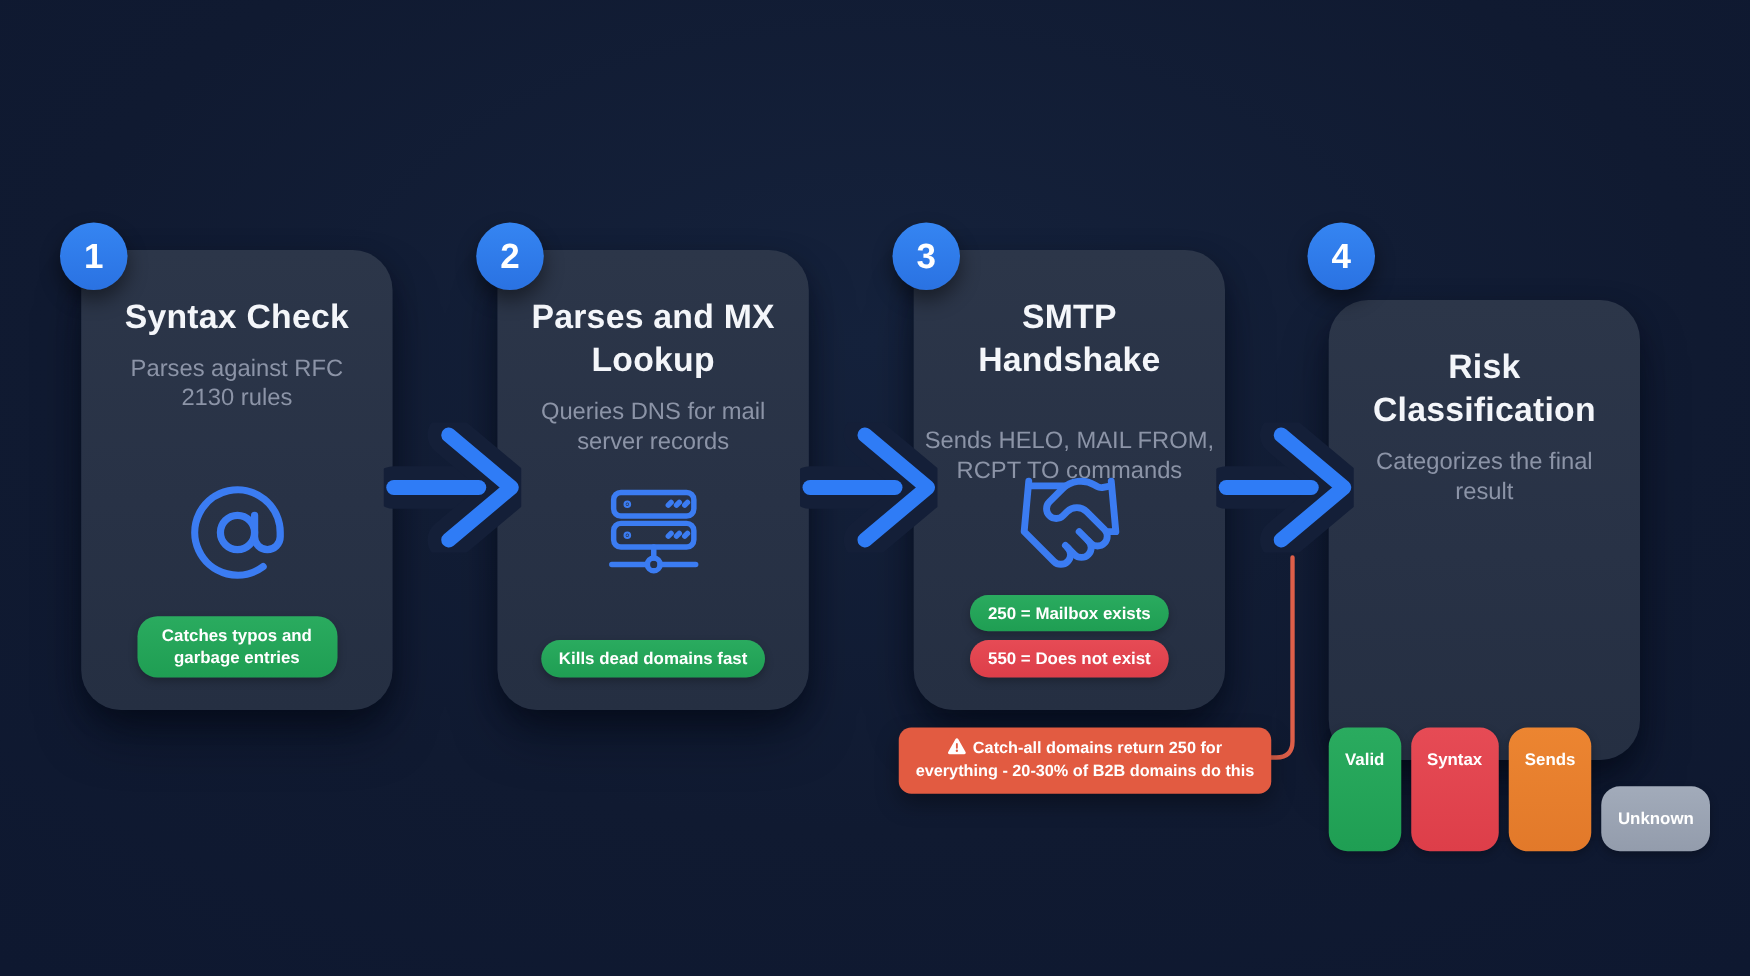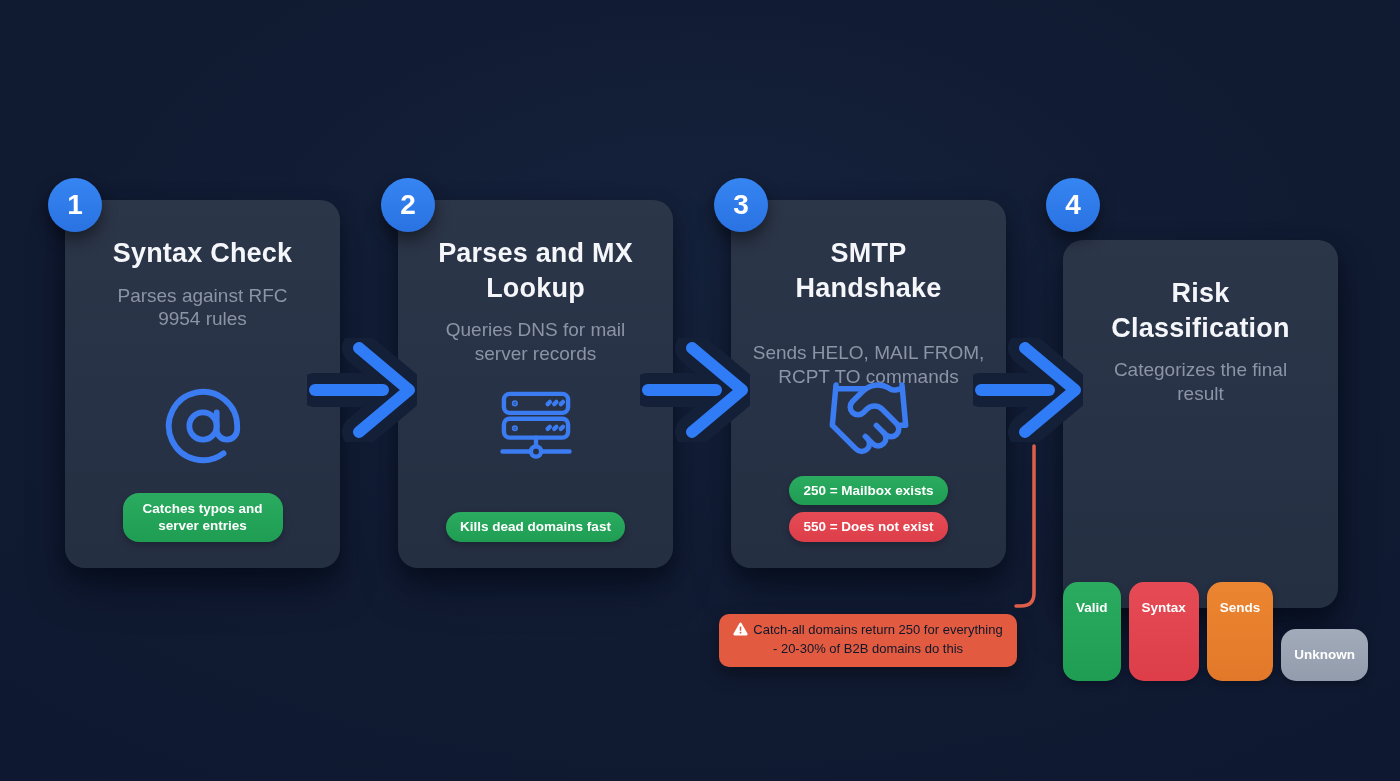--- a/index.html
+++ b/index.html
@@ -3,21 +3,21 @@
 <meta charset="utf-8">
 <style>
   html,body{margin:0;padding:0;background:#0b1426;}
   *{box-sizing:border-box;}
   .canvas{
     position:relative;width:1400px;height:781px;overflow:hidden;
     background:radial-gradient(1100px 650px at 50% 35%, #15223c 0%, #101a31 60%, #0e1830 100%);
     font-family:"Liberation Sans","DejaVu Sans",sans-serif;
   }
   .card{
-    position:absolute;top:200px;width:275px;height:368px;border-radius:20px;
+    position:absolute;top:200px;width:249px;height:368px;border-radius:32px;
     background:linear-gradient(180deg,#2c3649 0%,#283246 55%,#252f42 100%);
     box-shadow:0 24px 42px -8px rgba(3,8,20,.6), 0 8px 18px rgba(3,8,20,.4);
   }
   .card-1{left:65px;}  .card-2{left:398px;}  .card-3{left:731px;}  .card-4{left:1063px;margin-top:40px;}
   .card-title{
     margin:36px auto 0;max-width:205px;text-align:center;color:#f4f6fa;
     font-size:27px;font-weight:bold;line-height:1.28;letter-spacing:.2px;
   }
   .card-desc{
     margin:13px auto 0;text-align:center;color:#8c94a7;
@@ -47,50 +47,49 @@
     box-shadow:0 8px 16px rgba(0,0,0,.45);
     z-index:5;
   }
   .sb-1{left:48px;} .sb-2{left:381px;} .sb-3{left:714px;} .sb-4{left:1046px;}
   .arrow{position:absolute;top:338px;width:110px;height:104px;z-index:4;}
   .ar-1{left:307px;} .ar-2{left:640px;} .ar-3{left:973px;}
   .connector{position:absolute;left:0;top:0;z-index:3;pointer-events:none;}
   .callout{
     position:absolute;left:719px;top:582px;width:298px;z-index:6;
     background:#e25b41;border-radius:10px;padding:8px 12px 9px;
-    color:#0f172a;font-size:13px;font-weight:normal;line-height:1.3;text-align:center;
+    color:#ffffff;font-size:13px;font-weight:bold;line-height:1.3;text-align:center;
     box-shadow:0 8px 18px rgba(0,0,0,.35);
-    margin-top:32px;
   }
   .callout .warn{display:inline-block;vertical-align:-2px;margin-right:5px;}
   .results-row{
     position:absolute;left:1063px;top:582px;display:flex;gap:8px;z-index:6;
   }
   .results-row .pill{padding:17px 13px;}
 </style>
 </head>
 <body>
 
 <div class="canvas">
 
   <svg class="connector" width="1400" height="781" viewBox="0 0 1400 781">
     <path d="M1034 446 V 593 Q1034 606 1021 606 L1016 606" fill="none" stroke="#de5f49" stroke-width="3.5" stroke-linecap="round"></path>
   </svg>
 
   <div class="card card-1">
     <div class="card-title">Syntax Check</div>
-    <div class="card-desc desc-1">Parses against RFC 9954 rules</div>
+    <div class="card-desc desc-1">Parses against RFC 2130 rules</div>
     <div class="icon-wrap">
       <svg width="82" height="82" viewBox="0 0 24 24" fill="none" stroke="#3b7cf2" stroke-width="1.7" stroke-linecap="round" stroke-linejoin="round">
         <circle cx="12" cy="12" r="4"></circle>
         <path d="M16 8v5a3 3 0 0 0 6 0v-1a10 10 0 1 0-4 8"></path>
       </svg>
     </div>
     <div class="badge-stack">
-      <span class="pill pill-wrap green">Catches typos and server entries</span>
+      <span class="pill pill-wrap green">Catches typos and garbage entries</span>
     </div>
   </div>
 
   <div class="card card-2">
     <div class="card-title">Parses and MX Lookup</div>
     <div class="card-desc desc-2">Queries DNS for mail server records</div>
     <div class="icon-wrap">
       <svg width="74" height="70" viewBox="0 0 50 48" fill="none" stroke="#3b7cf2" stroke-width="3" stroke-linecap="round" stroke-linejoin="round">
         <rect x="3" y="2" width="44" height="13" rx="4"></rect>
         <rect x="3" y="19" width="44" height="13" rx="4"></rect>

